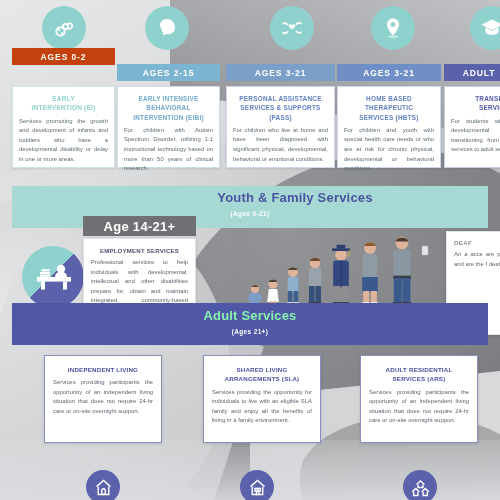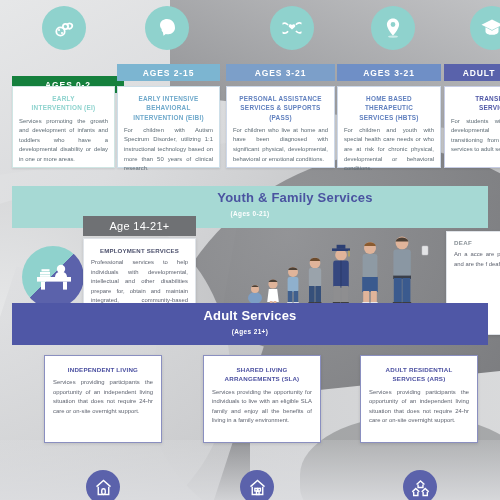--- a/index.html
+++ b/index.html
@@ -82,33 +82,33 @@
     color:#ffffff;font-size:6.4px;font-weight:700;letter-spacing:.4px;
   }
 
   
   .as-band{
     position:absolute;left:12px;top:303px;width:476px;height:42px;
     background:#4f57a6;
   }
   .as-title{
     position:absolute;width:100%;text-align:center;top:5px;
-    color:#ffffff;font-size:13px;font-weight:700;letter-spacing:.2px;
+    color:#86efac;font-size:13px;font-weight:700;letter-spacing:.2px;
   }
   .as-sub{
     position:absolute;width:100%;text-align:center;top:25px;
     color:#ffffff;font-size:6.4px;font-weight:700;letter-spacing:.4px;
   }
 
   
   .age-tab{
     position:absolute;left:83px;top:216px;width:113px;height:20px;
     background:#6f7174;display:flex;align-items:center;justify-content:center;
   }
-  .age-tab span{color:#fff;font-size:11px;font-weight:400;letter-spacing:.3px;}
+  .age-tab span{color:#fff;font-size:13px;font-weight:700;letter-spacing:.3px;}
 
   
   .emp-card{
     position:absolute;left:83px;top:238px;width:113px;height:84px;
     background:#fff;border:1px solid #dfe3e8;box-sizing:border-box;padding:8px 7px;
     box-shadow:0 1px 3px rgba(0,0,0,.13);
   }
   .emp-card .ttl{color:#4b4f6b;font-size:6.1px;font-weight:700;text-align:center;margin-bottom:4px;letter-spacing:.2px;}
   .emp-card .body{font-size:5.9px;line-height:1.62;text-align:justify;color:#5f6470;}
 
@@ -189,21 +189,21 @@
     </div>
     <div class="circ teal ic-top" style="left:470px">
       <svg viewBox="0 0 24 24">
           <path d="M12 3.5L1.5 8.8 12 14.1l10.5-5.3L12 3.5z"></path>
           <path d="M5.5 11.3v4.1c0 1.9 2.9 3.4 6.5 3.4s6.5-1.5 6.5-3.4v-4.1L12 14.8l-6.5-3.5z"></path>
           <path d="M21.4 9.6v5.1h1.1V9.6h-1.1z"></path>
         </svg>
     </div>
   </div>
 
-  <div class="band" style="left:12px;top:76px;width:112px;background:#15803d">
+  <div class="band" style="left:12px;top:48px;width:103px;background:#c2410c">
     <span>AGES 0-2</span>
   </div>
   <div class="band" style="left:117px;top:64px;width:103px;background:#7cb5d1">
     <span>AGES 2-15</span>
   </div>
   <div class="band" style="left:226px;top:64px;width:109px;background:#7c9fc9">
     <span>AGES 3-21</span>
   </div>
   <div class="band" style="left:337px;top:64px;width:104px;background:#6f8fc6">
     <span>AGES 3-21</span>

